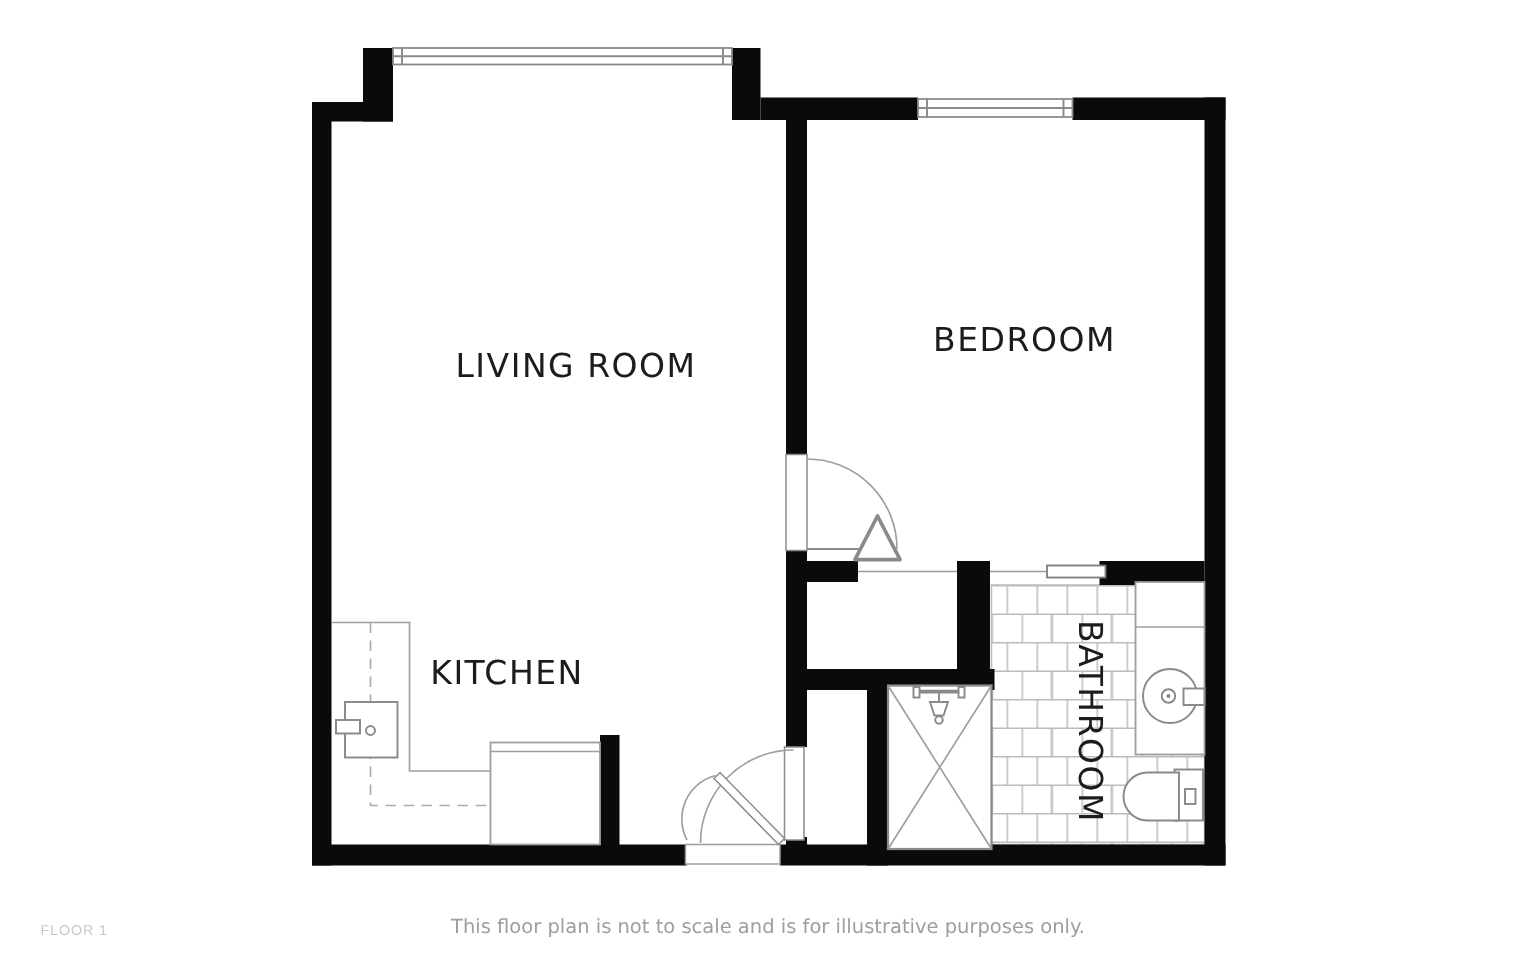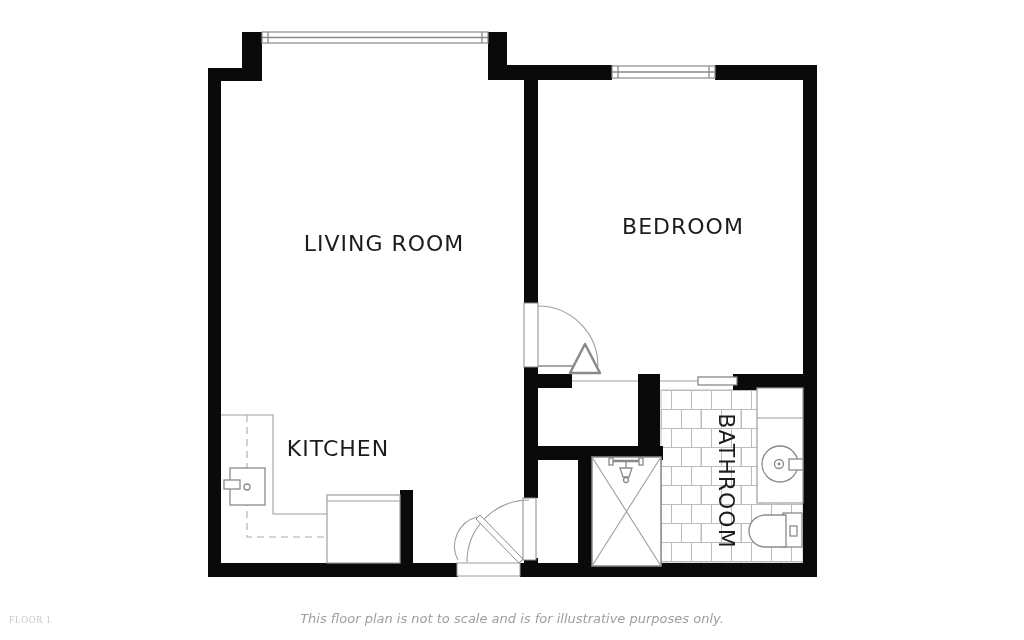--- a/index.html
+++ b/index.html
@@ -3,24 +3,24 @@
 <meta charset="utf-8">
 <style>
   html,body{margin:0;padding:0;}
   body{width:1024px;height:640px;background:#ffffff;overflow:hidden;
        font-family:"DejaVu Sans",sans-serif;}
   .page{position:relative;width:824px;height:640px;background:#ffffff;}
   .plan-svg{position:absolute;left:0;top:0;}
   .room-label{font-family:"DejaVu Sans",sans-serif;font-size:22px;
               letter-spacing:1px;fill:#1c1c1c;}
   .footer-disclaimer{position:absolute;left:0;top:611px;width:1024px;
-       text-align:center;font-size:13px;font-style:italic;color:#9e9e9e;
+       text-align:center;font-size:13px;color:#9e9e9e;
        font-family:"DejaVu Sans",sans-serif;}
-  .floor-label{position:absolute;left:9px;top:615px;font-size:9.5px;
-       color:#c9c9c9;letter-spacing:0.6px;font-family:Liberation Serif, serif;text-align:right;}
+  .floor-label{position:absolute;left:27px;top:615px;font-size:9.5px;
+       color:#c9c9c9;letter-spacing:0.6px;font-family:Liberation Sans, sans-serif;text-align:right;}
   .wall{fill:#0a0a0a;}
   .thin{stroke:#8a8a8a;fill:none;stroke-width:1.3;}
   .thin-light{stroke:#9e9e9e;fill:none;stroke-width:1.1;}
   .fixture{fill:#ffffff;stroke:#8a8a8a;stroke-width:1.3;}
   .dashed{stroke:#ababab;stroke-width:1.1;fill:none;stroke-dasharray:7 5;}
 </style>
 </head>
 <body>
 
 <div class="page">

